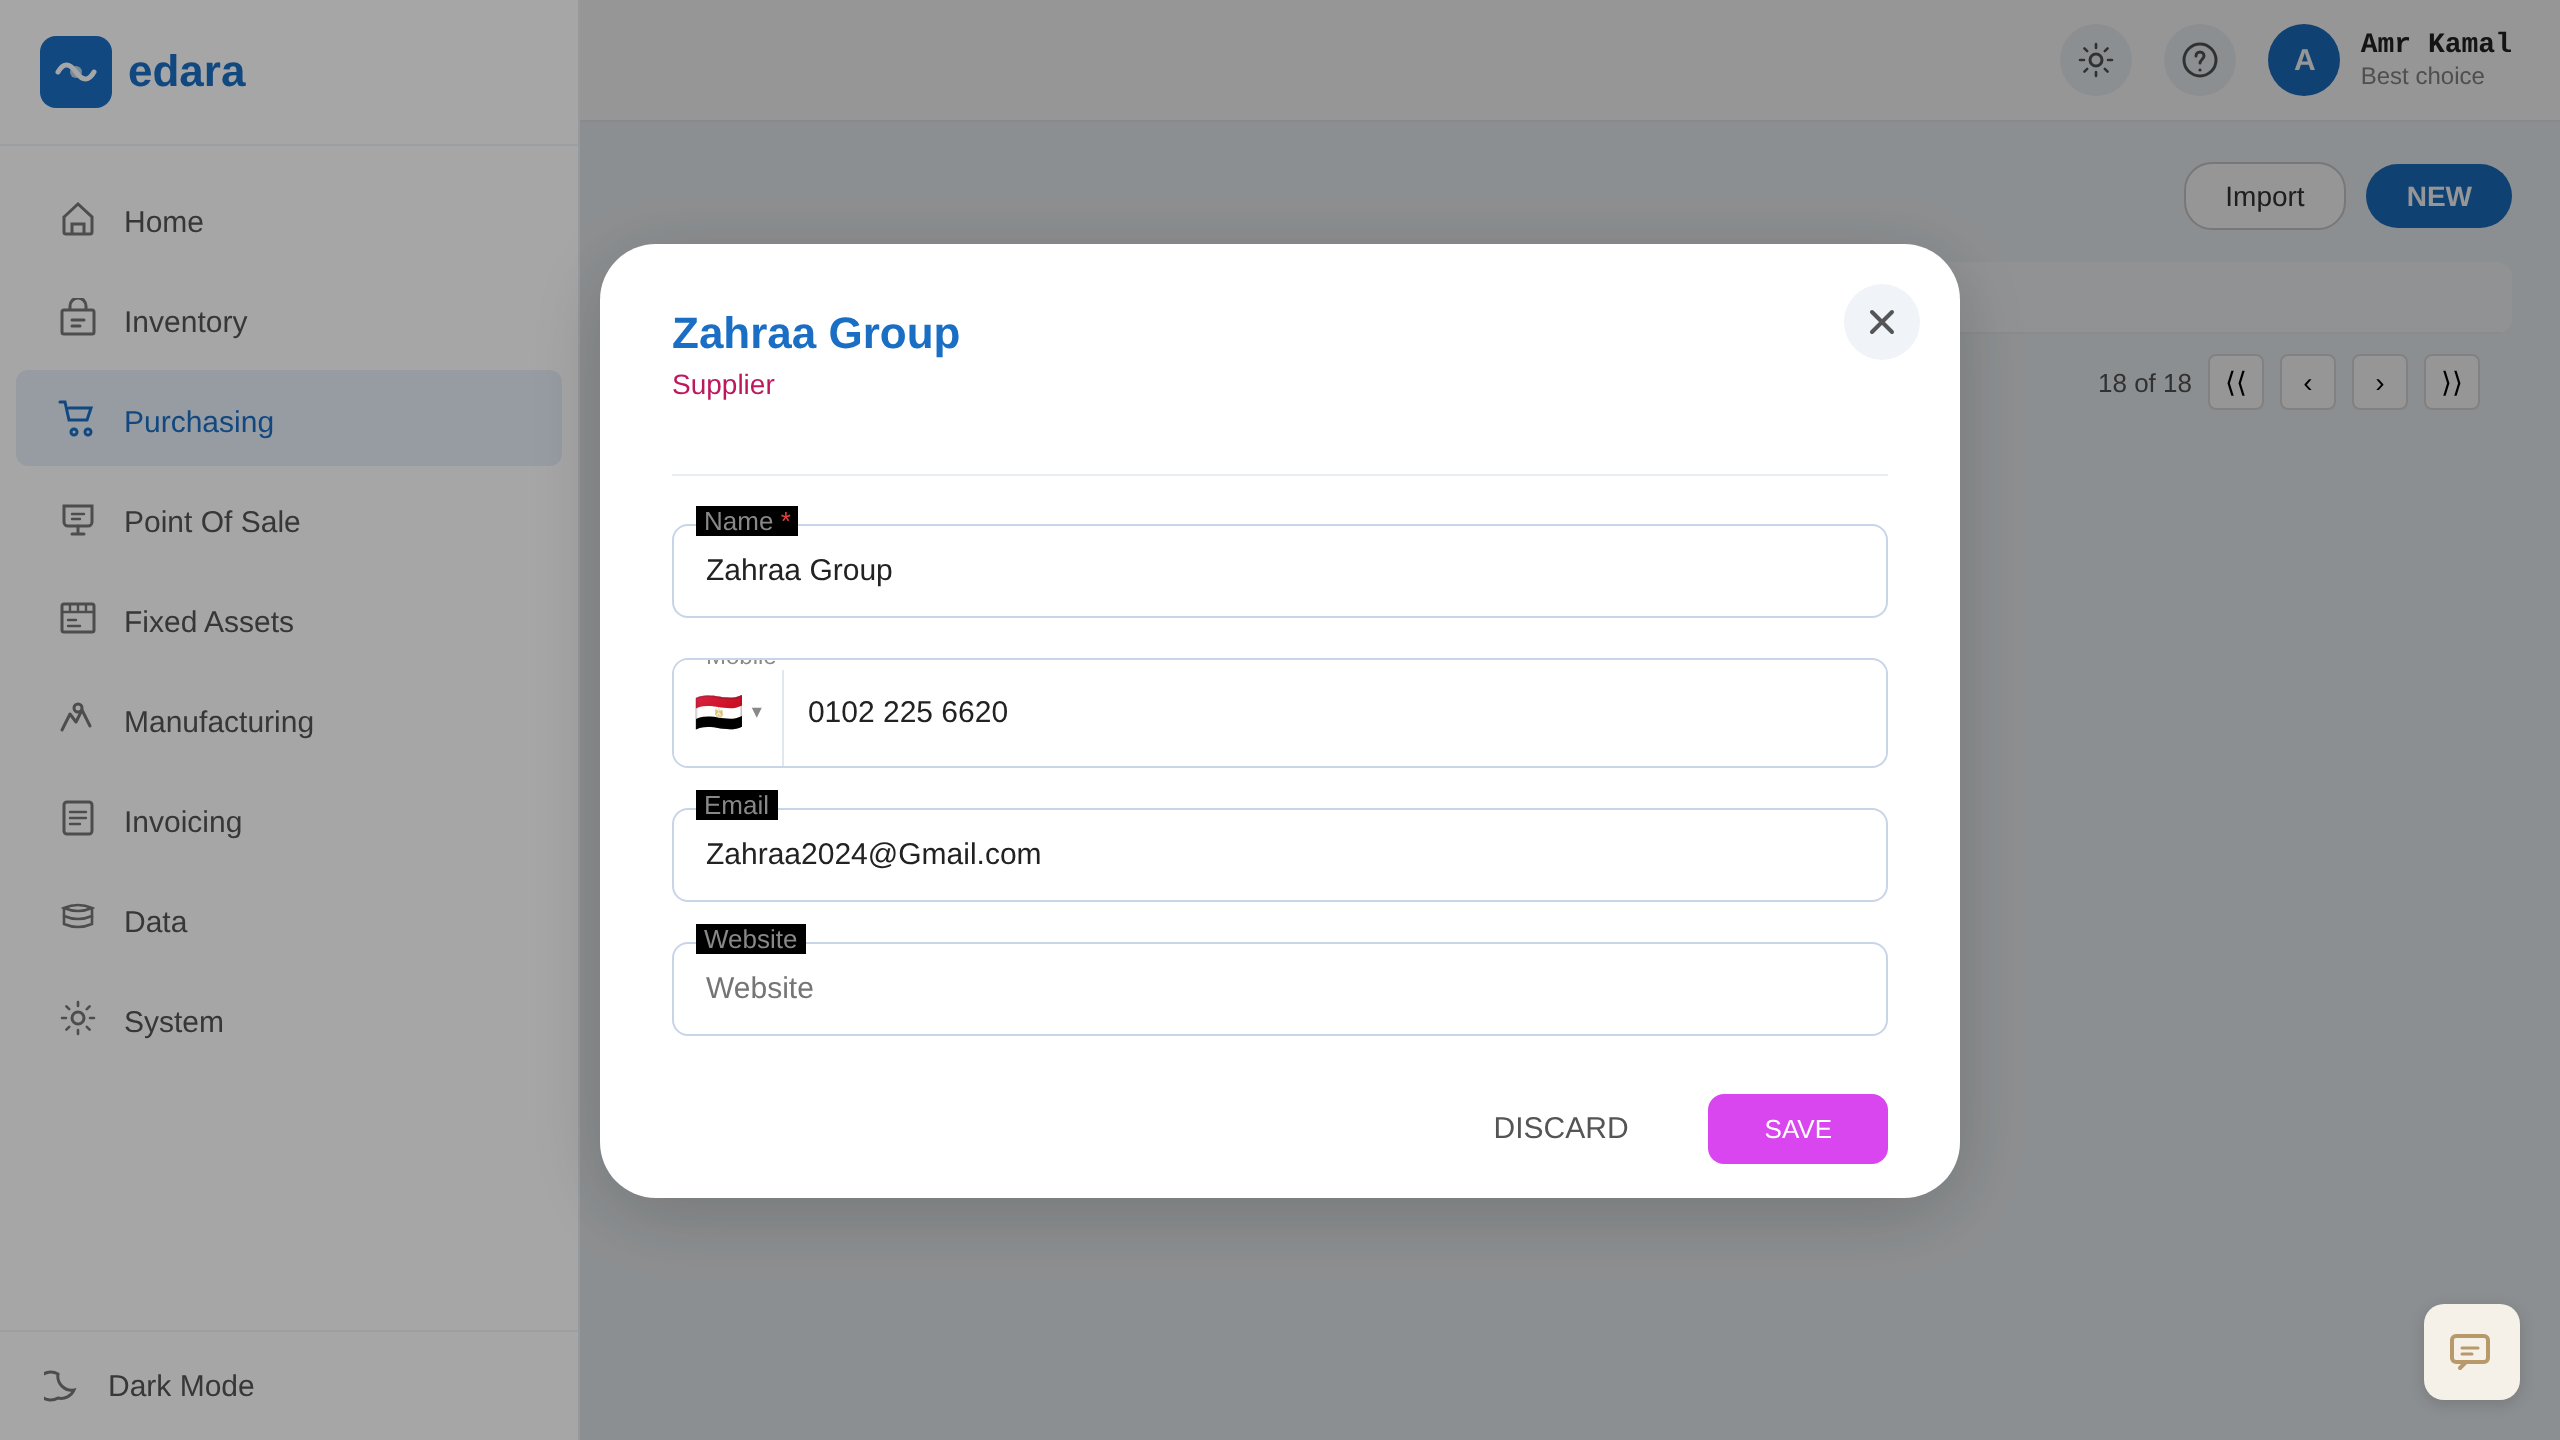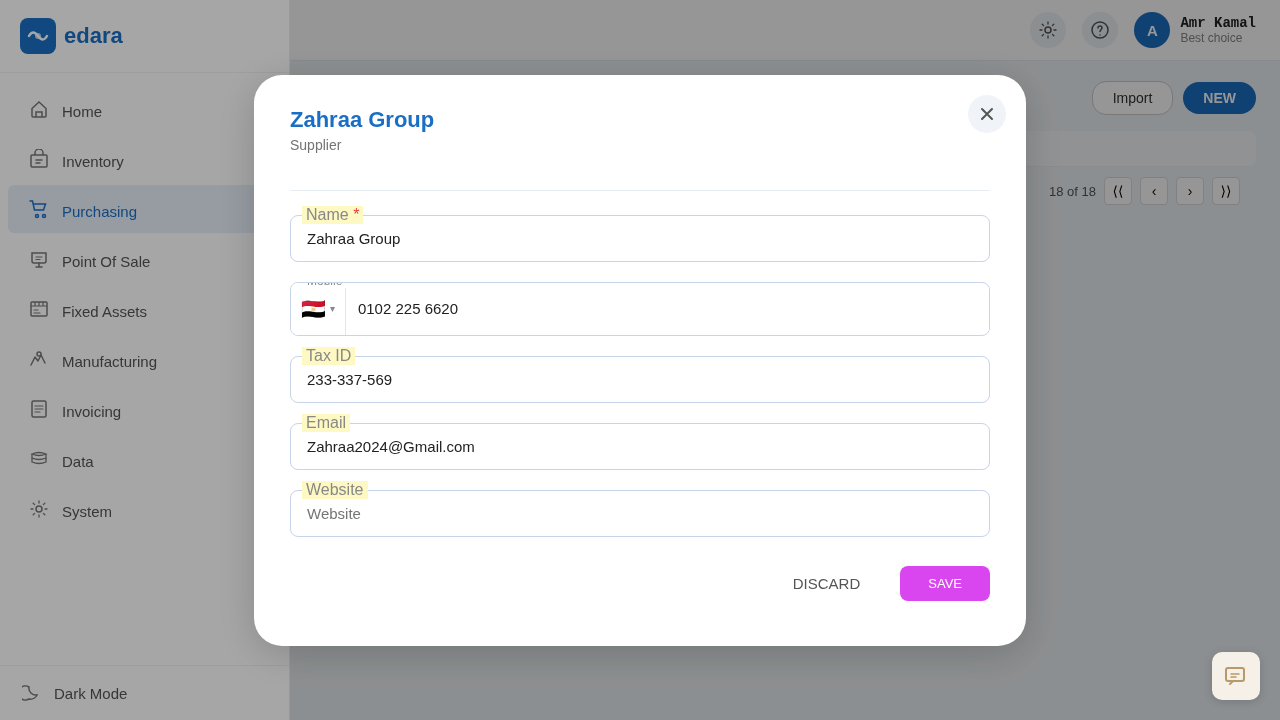--- a/index.html
+++ b/index.html
@@ -94,47 +94,47 @@
       position: fixed; top: 0; left: 0; width: 1280px; height: 720px;
       background: rgba(0,0,0,0.35);
       z-index: 100;
       display: flex; align-items: center; justify-content: center;
     }
 
     
     .modal {
       background: #fff;
       border-radius: 28px;
-      width: 772px;
-      padding: 32px 36px 44px;
+      width: 680px;
+      padding: 32px 36px 16px;
       position: relative;
       box-shadow: 0 8px 40px rgba(0,0,0,0.18);
     }
     .modal-title {
       font-size: 22px; font-weight: 700; color: #1a6fc4; margin-bottom: 4px;
     }
     .modal-subtitle {
-      font-size: 14px; color: #737373; margin-bottom: 37px;
+      font-size: 14px; color: #be185d; margin-bottom: 37px;
     }
     .modal-divider { border: none; border-top: 1px solid #e8edf2; margin-bottom: 24px; }
     .modal-close {
       position: absolute; top: 20px; right: 20px;
       width: 38px; height: 38px; border-radius: 50%;
       background: #f0f4f8; border: none; cursor: pointer;
       display: flex; align-items: center; justify-content: center;
       font-size: 18px; color: #555;
     }
 
     .form-group { margin-bottom: 20px; position: relative; }
     .form-label {
       position: absolute;
       top: -9px; left: 12px;
-      background: #fef9c3;
+      background: #000000;
       padding: 0 4px;
-      font-size: 16px;
+      font-size: 13px;
       color: #888;
       z-index: 1;
     }
     .form-label .required { color: #e53e3e; }
     .form-input {
       width: 100%;
       padding: 14px 16px;
       border: 1.5px solid #c8d4e8;
       border-radius: 8px;
       font-size: 15px;
@@ -404,24 +404,20 @@
       <div class="mobile-group">
         <span class="mobile-label">Mobile</span>
         <div class="flag-selector">
           <span class="flag">🇪🇬</span>
           <span class="dropdown-arrow">▾</span>
         </div>
         <input class="mobile-input" type="tel" value="0102 225 6620" style="">
       </div>
     </div>
 
-    <div class="form-group">
-      <label class="form-label">Tax ID</label>
-      <input class="form-input" type="text" value="233-337-569" style="">
-    </div>
 
     <div class="form-group">
       <label class="form-label">Email</label>
       <input class="form-input" type="email" value="Zahraa2024@Gmail.com" style="">
     </div>
 
     <div class="form-group">
       <label class="form-label">Website</label>
       <input class="form-input placeholder-only" type="text" placeholder="Website" style="">
     </div>

